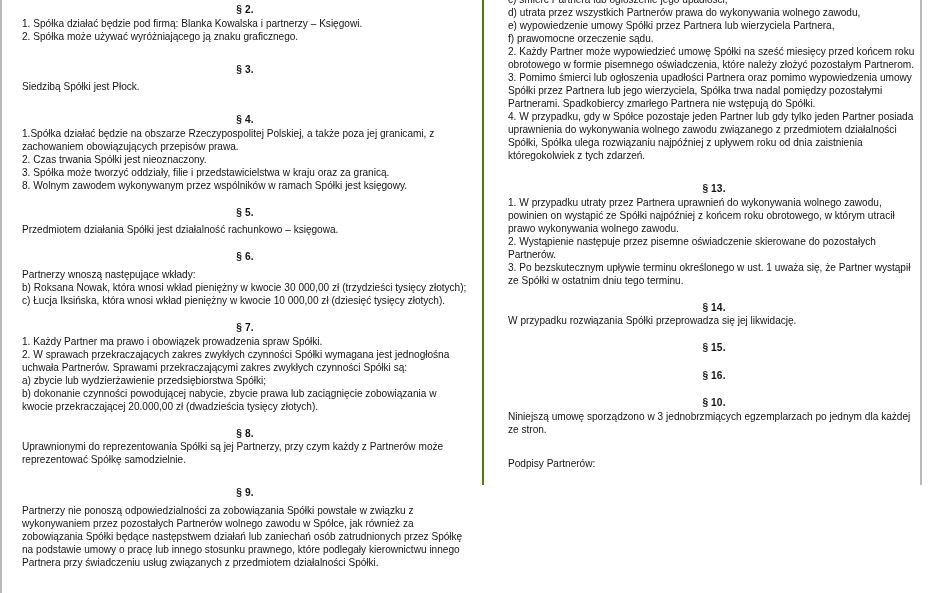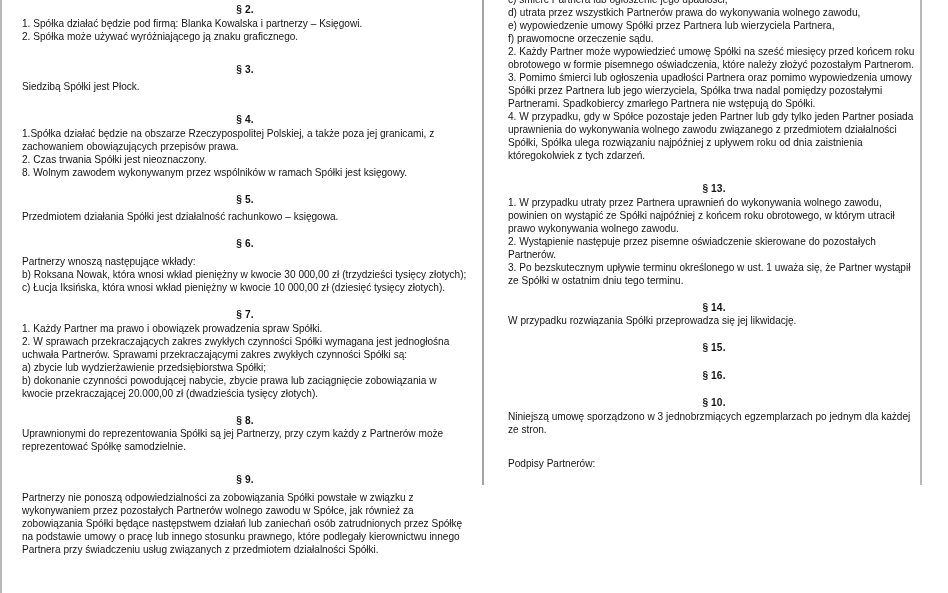--- a/index.html
+++ b/index.html
@@ -33,21 +33,21 @@
   }
   .page-left {
     width: 482px;
     height: 593px;
     border-left: 2px solid #b9b9b9;
     padding: 0 14px 0 20px;
   }
   .page-right {
     width: 466px;
     height: 485px;
-    border-left: 2px solid #a3a3a3;
+    border-left: 2px solid #4d7c0f;
     padding: 0 28px 0 24px;
   }
   .page-right::after {
     content: "";
     position: absolute;
     top: 0;
     right: 26px;
     width: 2px;
     height: 593px;
     background: #b9b9b9;
@@ -116,20 +116,21 @@
 
       <p class="sec">§ 3.</p>
       <div class="gap-xs"></div>
       <p class="p">Siedzibą Spółki jest Płock.</p>
 
       <div class="gap-l"></div>
 
       <p class="sec">§ 4.</p>
       <p class="p">1.Spółka działać będzie na obszarze Rzeczypospolitej Polskiej, a także poza jej granicami, z zachowaniem obowiązujących przepisów prawa.</p>
       <p class="p">2. Czas trwania Spółki jest nieoznaczony.</p>
+      <p class="p">3. Spółka może tworzyć oddziały, filie i przedstawicielstwa w kraju oraz za granicą.</p>
       <p class="p">8. Wolnym zawodem wykonywanym przez wspólników w ramach Spółki jest księgowy.</p>
 
       <div class="gap-m"></div>
 
       <p class="sec">§ 5.</p>
       <div class="gap-xs"></div>
       <p class="p">Przedmiotem działania Spółki jest  działalność rachunkowo – księgowa.</p>
 
       <div class="gap-m"></div>
 

